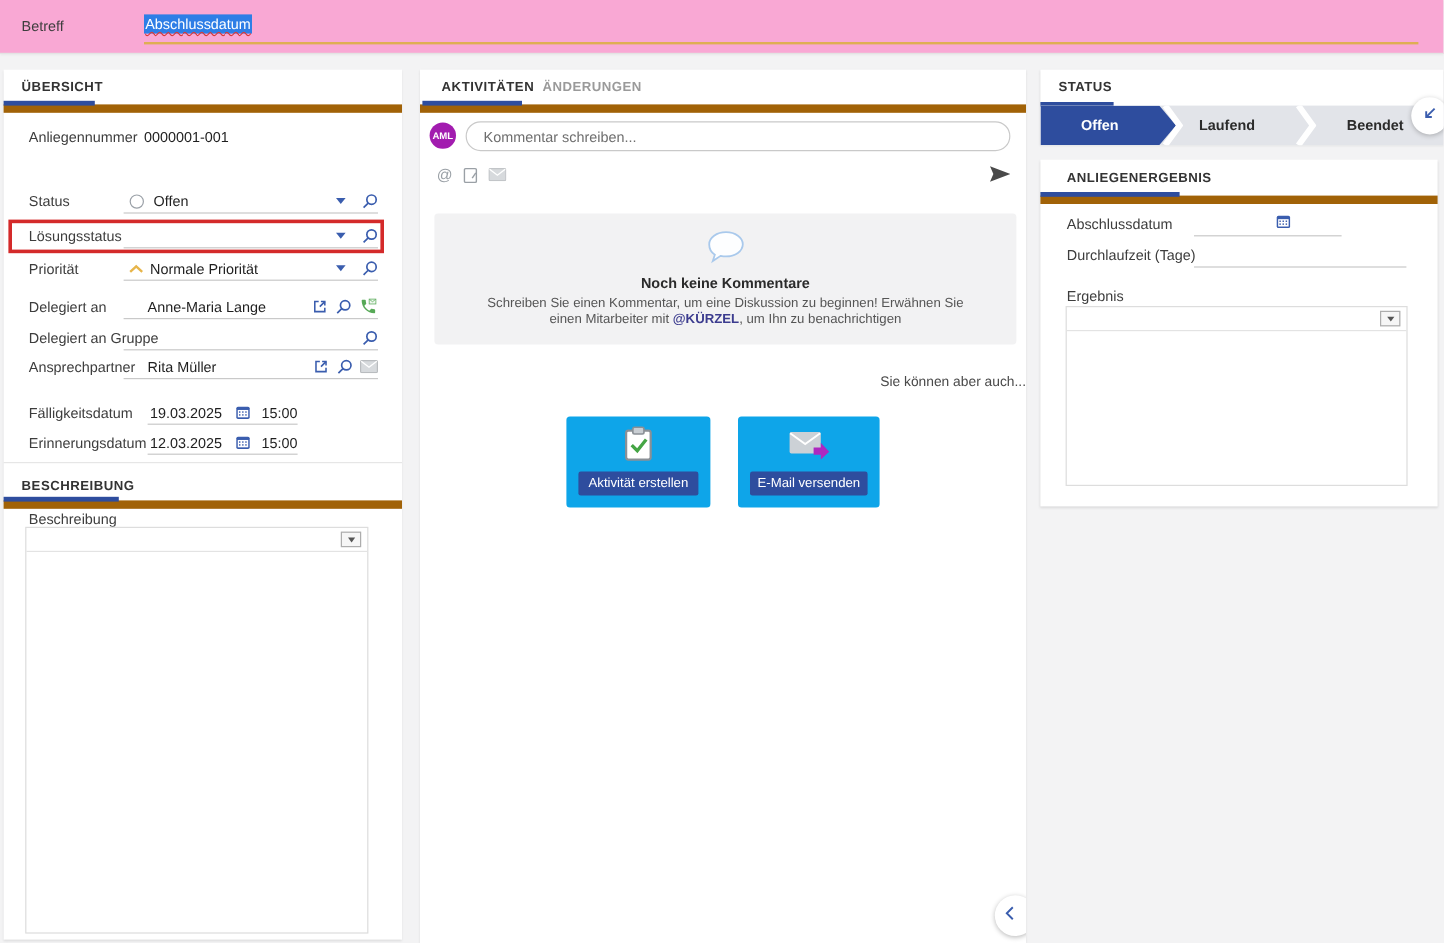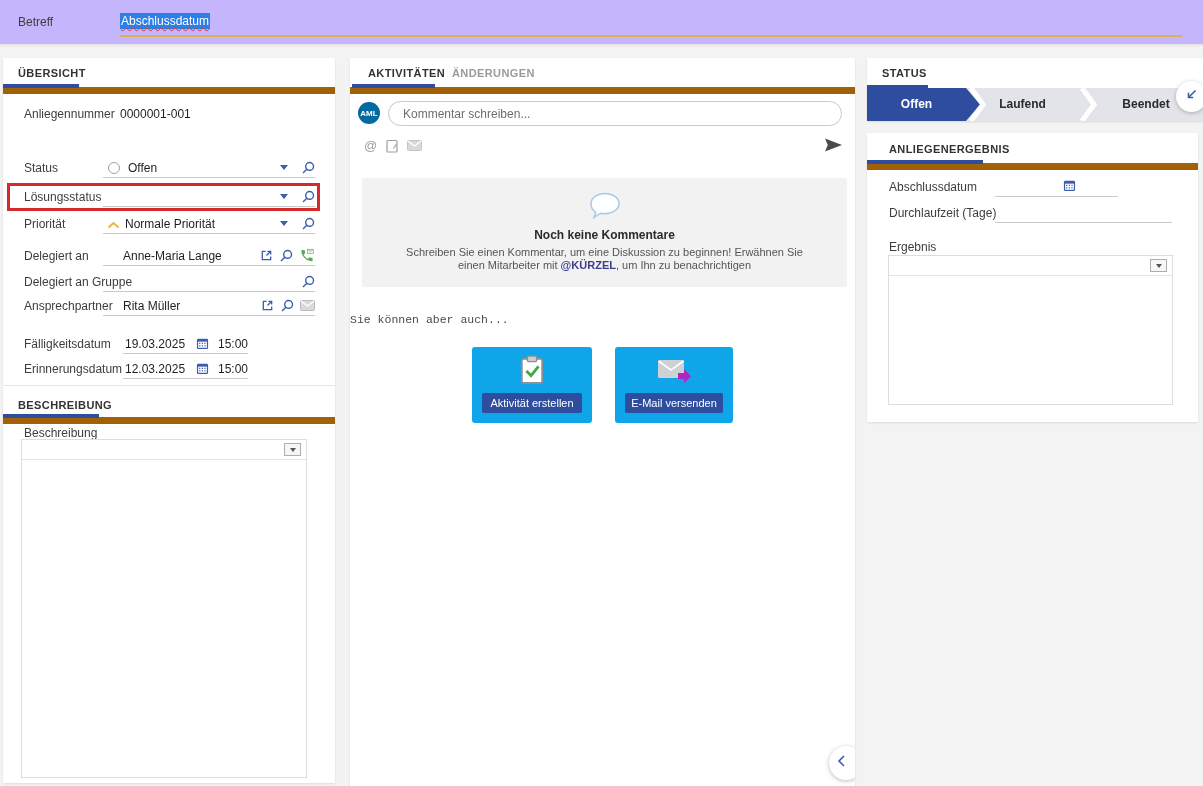--- a/index.html
+++ b/index.html
@@ -1,21 +1,21 @@
 <!DOCTYPE html>
 <html><head>
 <meta charset="utf-8">
 <style>
   html,body{margin:0;padding:0;}
   body{width:1203px;height:786px;overflow:hidden;background:#f3f3f4;
        font-family:"Liberation Sans","DejaVu Sans",sans-serif;color:#222;}
   .screen{position:relative;width:1203px;height:786px;}
 
   
-  .topbar{position:absolute;left:0;top:0;width:1203px;height:44px;background:#c4b5fd;
+  .topbar{position:absolute;left:0;top:0;width:1203px;height:44px;background:#f9a8d4;
           border-bottom:1px solid #e3e3e3;box-shadow:0 1px 2px rgba(0,0,0,.05);}
   .tb-label{position:absolute;left:18px;top:15px;font-size:12px;color:#3d3d3d;}
   .tb-field{position:absolute;left:120px;top:11px;width:1062px;height:24px;cursor:text;}
   .tb-value{font-size:12px;background:#2e7ee6;color:#fff;padding:1px 1px;
             text-decoration:underline wavy #d83a3a 1px;text-underline-offset:2px;}
   .tb-underline{position:absolute;left:0;top:24px;width:1062px;height:2px;background:#dfae53;}
 
   
   .panel,.card{position:absolute;background:#fff;box-shadow:0 1px 2px rgba(0,0,0,.10);}
   .sec-head{position:absolute;left:0;right:0;height:29px;border-bottom:7px solid #a16207;}
@@ -52,38 +52,38 @@
            justify-content:center;cursor:pointer;}
   .mini-dd i{width:0;height:0;border-left:3.5px solid transparent;border-right:3.5px solid transparent;
              border-top:4px solid #555;}
   .richbox textarea{position:absolute;left:0;right:0;top:19px;bottom:0;width:100%;border:none;
                     resize:none;outline:none;box-sizing:border-box;background:transparent;}
 
   
   .middle{left:350px;top:58px;width:505px;height:728px;overflow:hidden;}
   .tab2{position:absolute;top:9px;font-size:11px;font-weight:bold;letter-spacing:.4px;cursor:pointer;}
   .avatar{position:absolute;left:8px;top:44px;width:22px;height:22px;border-radius:50%;
-          background:#0369a1;color:#fff;font-size:8px;font-weight:bold;display:flex;
+          background:#a21caf;color:#fff;font-size:8px;font-weight:bold;display:flex;
           align-items:center;justify-content:center;}
   .comment-pill{position:absolute;left:38px;right:13px;top:43px;height:25px;border:1px solid #c9c9c9;
                 border-radius:13px;box-sizing:border-box;}
   .comment-pill input{width:100%;height:100%;border:none;outline:none;background:transparent;
                       border-radius:13px;padding:0 14px;font-size:12px;color:#444;
                       font-family:inherit;box-sizing:border-box;}
   .comment-pill input::placeholder{color:#6e6e6e;opacity:1;}
   .cicons{position:absolute;left:14px;top:80px;display:flex;align-items:center;gap:9px;}
   .at-ic{font-size:13px;color:#9aa0a6;cursor:pointer;}
   .send{position:absolute;right:12px;top:80px;cursor:pointer;}
   .emptybox{position:absolute;left:12px;right:8px;top:120px;height:109px;background:#f2f2f3;
             border-radius:3px;text-align:center;}
   .emptybox .bubble{margin-top:13px;}
   .empty-title{font-size:12px;font-weight:bold;color:#2b2b2b;margin-top:2px;}
   .empty-text{font-size:11px;line-height:12.5px;color:#555;margin:4px auto 0;width:88%;}
   .mention{color:#3c3c8f;font-weight:bold;}
-  .alsotext{position:absolute;left:0;right:0;top:255px;text-align:left;font-size:11.5px;color:#4a4a4a;font-family:Liberation Mono, monospace;}
+  .alsotext{position:absolute;left:0;right:0;top:255px;text-align:right;font-size:11.5px;color:#4a4a4a;}
   .acard{position:absolute;top:289px;height:76px;background:#0ea5e9;border-radius:3px;text-align:center;}
   .acard .aicon{margin-top:8px;}
   .abtn{position:absolute;left:10px;right:10px;bottom:10px;height:20px;background:#2e4d9e;color:#fff;
         font-size:11px;line-height:20px;text-align:center;border-radius:2px;cursor:pointer;
         white-space:nowrap;}
   .collapse-handle{position:absolute;left:479px;top:688px;width:34px;height:34px;border-radius:50%;
                    background:#fff;box-shadow:0 1px 4px rgba(0,0,0,.28);display:flex;
                    align-items:center;justify-content:center;cursor:pointer;}
 
   

